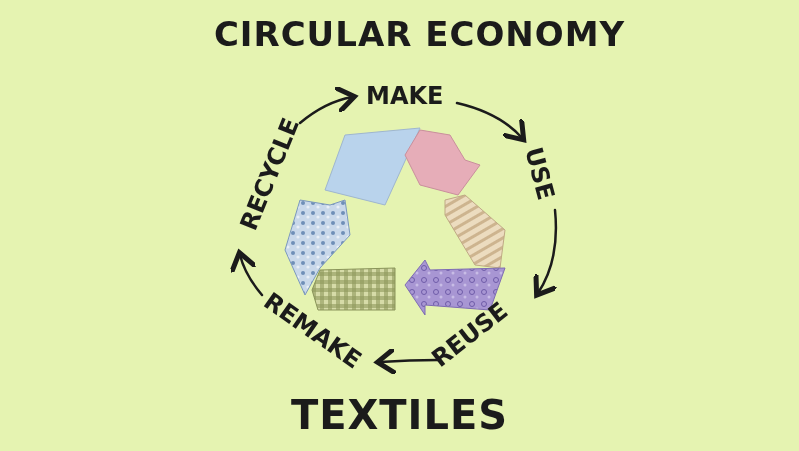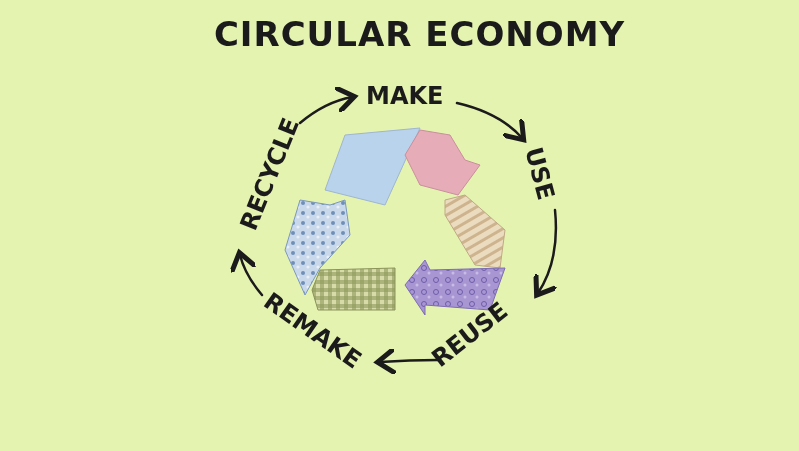--- a/index.html
+++ b/index.html
@@ -60,13 +60,14 @@
       <path d="M262,295 Q245,275 240,255" marker-end="url(#ah)"></path>
     </g>
 
     <text class="lbl" font-size="24" x="366" y="104">MAKE</text>
     <text class="lbl" font-size="24" transform="translate(525,150) rotate(75)">USE</text>
     <text class="lbl" font-size="24" transform="translate(440,368) rotate(-38)">REUSE</text>
     <text class="lbl" font-size="24" transform="translate(262,305) rotate(35)">REMAKE</text>
     <text class="lbl" font-size="24" transform="translate(255,232) rotate(-68)">RECYCLE</text>
   </svg>
 
+  <div class="title t-bot">TEXTILES</div>
 </div>
 
 </body></html>

